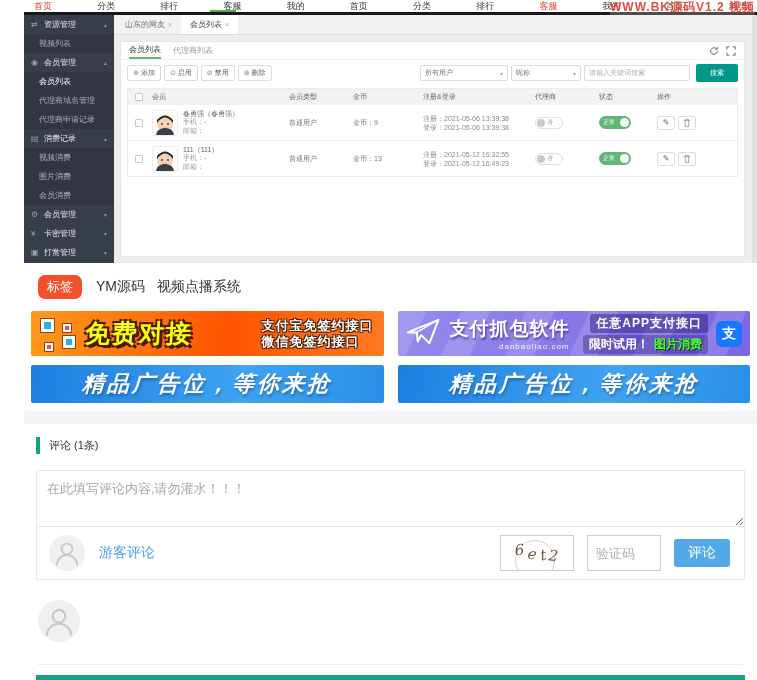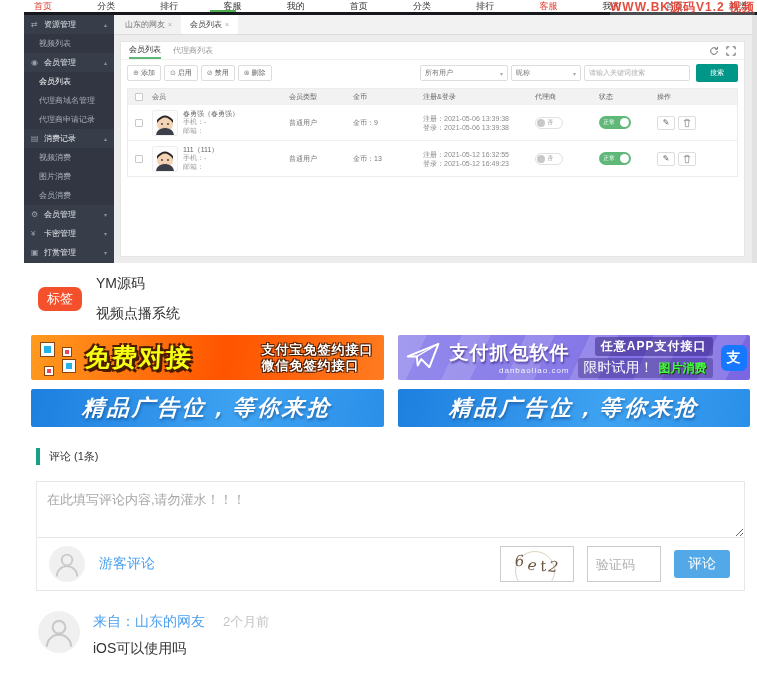--- a/index.html
+++ b/index.html
@@ -69,21 +69,21 @@
   .status-pill { width:32px; height:13px; border-radius:7px; background:#5FB878; display:inline-flex;
                  align-items:center; padding:1px 2px; }
   .status-lab { font-size:6px; color:#fff; margin-left:2px; }
   .status-knob { width:9px; height:9px; border-radius:50%; background:#fff; margin-left:auto; }
   .opbtn { width:18px; height:14px; border:1px solid #ddd; border-radius:2px; background:#fff;
            display:flex; align-items:center; justify-content:center; font-size:8px; color:#666; }
 
   
   .tags { display:flex; align-items:center; gap:14px; padding:12px 14px 8px 14px; }
   .tag-badge { background:#f4502c; color:#fff; font-size:13px; padding:3px 9px; border-radius:7px; }
-  .tag-links { display:flex; gap:12px;flex-direction:column; }
+  .tag-links { display:flex; gap:12px; }
   .tag-link { font-size:14px; color:#333; text-decoration:none; }
 
   
   .banners { display:grid; grid-template-columns:1fr 1fr; gap:9px 14px; margin:4px 7px 0 7px; }
   .bn { position:relative; overflow:hidden; border-radius:2px; }
   .bn-orange { height:45px; background:linear-gradient(100deg,#ff9a1f 0%,#ff5400 55%,#ff7b1f 100%);
                display:flex; align-items:center; padding:0 10px; gap:10px; }
   .qr { position:relative; width:34px; height:34px; flex:0 0 auto; }
   .qr div { position:absolute; box-shadow:0 0 0 1px rgba(60,20,0,.6); }
   .q1 { left:0; top:2px; width:13px; height:13px; background:#24b3e8; border:3px solid #fff; }
@@ -102,21 +102,21 @@
   .bn-purple > * { position:relative; }
   .plane { flex:0 0 auto; }
   .bp-titlewrap { display:flex; flex-direction:column; align-items:flex-end; }
   .bp-title { font-size:19px; font-weight:bold; color:#fff; letter-spacing:1px;
               text-shadow:1px 2px 2px rgba(40,20,110,.6); white-space:nowrap; }
   .bp-domain { font-size:8px; color:#fff; opacity:.9; letter-spacing:1px; }
   .bp-right { margin-left:auto; display:flex; flex-direction:column; gap:2px; align-items:flex-end; }
   .bp-line1 { background:rgba(44,22,110,.45); border-radius:3px; padding:1px 6px; font-size:12px;
               font-weight:bold; color:#fff; letter-spacing:1px; white-space:nowrap; }
   .bp-line2 { display:flex; gap:5px; align-items:center; background:rgba(44,22,110,.35); border-radius:3px; padding:1px 6px; }
-  .bp-trial { font-size:14px; font-weight:normal; color:#fff; white-space:nowrap; }
+  .bp-trial { font-size:12px; font-weight:bold; color:#fff; white-space:nowrap; }
   .bp-cta { font-size:12px; font-weight:bold; color:#46fc3e; white-space:nowrap;
             text-shadow:1px 1px 0 #1c3a10; }
   .alipay { width:26px; height:26px; border-radius:6px; background:#1677ff; color:#fff; font-size:14px;
             font-weight:bold; display:flex; align-items:center; justify-content:center; flex:0 0 auto; }
   .bn-blue { height:38px; background:linear-gradient(100deg,#1d7fdf,#3fa3f2 60%,#2a8fe8);
              display:flex; align-items:center; justify-content:center; }
   .bn-blue span { font-size:22px; font-weight:bold; font-style:italic; color:#fff; letter-spacing:3px;
                   transform:skewX(-3deg); white-space:nowrap; text-shadow:1px 2px 3px rgba(0,40,90,.45); }
 
   .gray-band { height:13px; background:#f5f5f5; margin-top:8px; }
@@ -511,26 +511,19 @@
       </div>
     </div>
 
     <div class="cm-item">
       <span class="avatar-lg">
         <svg viewBox="0 0 36 36" width="38" height="38">
             <circle cx="18" cy="13.5" r="6" fill="none" stroke="#c9c9c9" stroke-width="2"></circle>
             <path d="M6.5 32 a11.5 11.5 0 0 1 23 0" fill="none" stroke="#c9c9c9" stroke-width="2"></path>
           </svg>
       </span>
-      <div class="cm-body">
-        <div class="cm-meta">
-          <a class="cm-author" href="#">来自：山东的网友</a>
-          <span class="cm-time">2个月前</span>
-        </div>
-        <div class="cm-content">iOS可以使用吗</div>
-      </div>
     </div>
 
     <div class="cm-divider"></div>
     <div class="bottom-bar"></div>
   </div>
 
 </div>
 
 </body></html>

